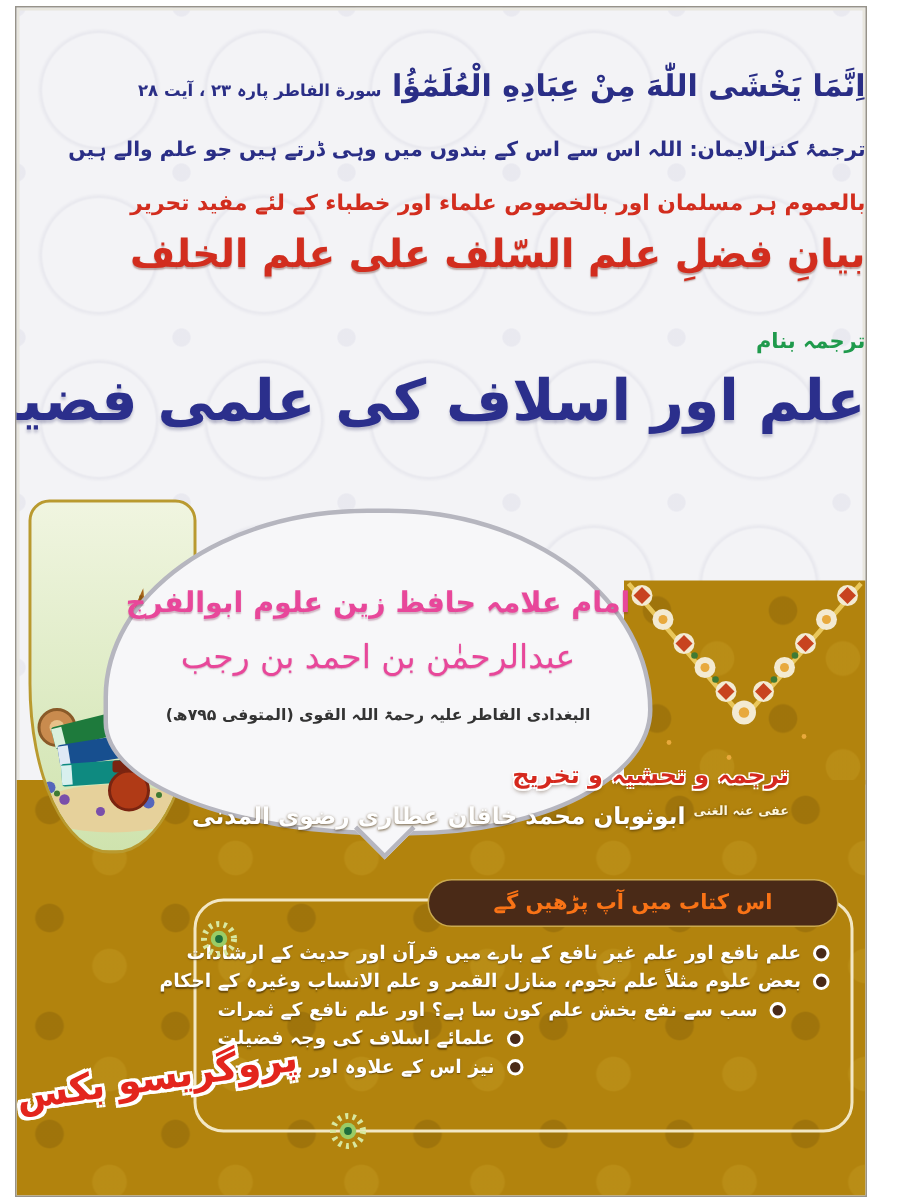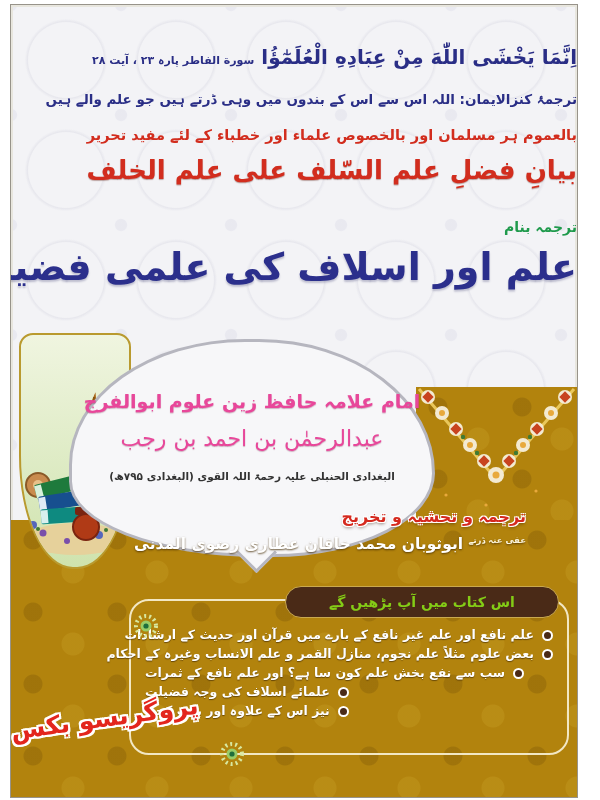--- a/index.html
+++ b/index.html
@@ -62,21 +62,21 @@
     text-shadow:-1px -1px 0 #fff,1px -1px 0 #fff,-1px 1px 0 #fff,1px 1px 0 #fff,0 2px 3px rgba(60,30,0,.5);}
   .trans-name{margin-top:9px;font-size:15.5px;font-weight:bold;color:#ffffff;white-space:nowrap;
     text-shadow:0 1px 2px rgba(70,45,5,.8);}
   .trans-hon{font-size:8.5px;color:#fdf6dd;vertical-align:top;}
 
   
   .contents-box{left:118px;top:594px;width:436px;height:152px;z-index:4;
     border:2px solid #f2e7c4;border-radius:20px;}
   .banner{position:absolute;top:-15px;right:8px;width:272px;height:30px;line-height:30px;
     background:#4a2a17;border:1px solid #caa94e;border-radius:16px;text-align:center;
-    font-size:14px;font-weight:bold;color:#84cc16;white-space:nowrap;}
+    font-size:14px;font-weight:bold;color:#f97316;white-space:nowrap;}
   .bullets{position:absolute;top:22px;right:14px;left:14px;direction:rtl;text-align:left;}
   .bullet-row{margin:4px 0;font-size:12.5px;font-weight:bold;color:#ffffff;white-space:nowrap;
     text-shadow:0 1px 1px rgba(70,45,5,.7);}
   .bullet-dot{display:inline-block;width:7px;height:7px;border:2px solid #fff;border-radius:50%;
     background:#4a2a17;margin-left:8px;vertical-align:middle;}
   .rosette{position:absolute;width:26px;height:26px;}
   .rosette-top{left:2px;top:12px;}
   .rosette-bottom{left:88px;bottom:-14px;}
 
   
@@ -163,37 +163,37 @@
       <path d="M64,178 C55,135 59,92 74,60 C77,92 74,138 70,178 Z" fill="#d98a2b" stroke="#a8661a" stroke-width="1.5"></path>
       <path d="M67,178 L73,62" stroke="#8a5510" stroke-width="2" fill="none"></path>
       <rect x="54" y="172" width="22" height="8" rx="2" fill="#7a2410"></rect>
       <ellipse cx="65" cy="192" rx="13" ry="13" fill="#b03a16" stroke="#7a2410" stroke-width="2"></ellipse>
     </svg>
   </div>
 
   <div class="abs cloud">
     <div class="inner author1" dir="rtl">امام علامہ حافظ زین علوم ابوالفرج</div>
     <div class="inner author2" dir="rtl">عبدالرحمٰن بن احمد بن رجب</div>
-    <div class="inner author-detail" dir="rtl">البغدادی الحنبلی علیہ رحمۃ اللہ القوی (البغدادی ۷۹۵ھ)</div>
+    <div class="inner author-detail" dir="rtl">البغدادی الفاطر علیہ رحمۃ اللہ القوی (المتوفی ۷۹۵ھ)</div>
   </div>
 
   <div class="abs ctr verse" dir="rtl">
     <span>اِنَّمَا يَخْشَى اللّٰهَ مِنْ عِبَادِهِ الْعُلَمٰٓؤُا</span>
     <span class="ref">سورة الفاطر پارہ ۲۳ ، آیت ۲۸</span>
   </div>
   <div class="abs ctr translation" dir="rtl">ترجمۂ کنزالایمان: اللہ اس سے اس کے بندوں میں وہی ڈرتے ہیں جو علم والے ہیں</div>
   <div class="abs ctr audience" dir="rtl">بالعموم ہر مسلمان اور بالخصوص علماء اور خطباء کے لئے مفید تحریر</div>
   <div class="abs ctr orig-title" dir="rtl">بیانِ فضلِ علم السّلف علی علم الخلف</div>
   <div class="abs ctr tarjuma" dir="rtl">ترجمہ بنام</div>
   <div class="abs ctr main-title" dir="rtl">علم اور اسلاف کی علمی فضیلت</div>
 
   <div class="abs translator">
     <div class="trans-label" dir="rtl">ترجمہ و تحشیہ و تخریج</div>
     <div class="trans-name" dir="rtl">
-      <span class="trans-hon">عفی عنہ ڈرتے</span>
+      <span class="trans-hon">عفی عنہ الغنی</span>
       <span>ابوثوبان محمد خاقان عطاری رضوی المدنی</span>
     </div>
   </div>
 
   <div class="abs contents-box">
     <div class="banner" dir="rtl">اس کتاب میں آپ پڑھیں گے</div>
     <div class="bullets">
       <div class="bullet-row"><span class="bullet-dot"></span><span>علم نافع اور علم غیر نافع کے بارے میں قرآن اور حدیث کے ارشادات</span></div>
       <div class="bullet-row"><span class="bullet-dot"></span><span>بعض علوم مثلاً علم نجوم، منازل القمر و علم الانساب وغیرہ کے احکام</span></div>
       <div class="bullet-row"><span class="bullet-dot"></span><span>سب سے نفع بخش علم کون سا ہے؟ اور علم نافع کے ثمرات</span></div>

